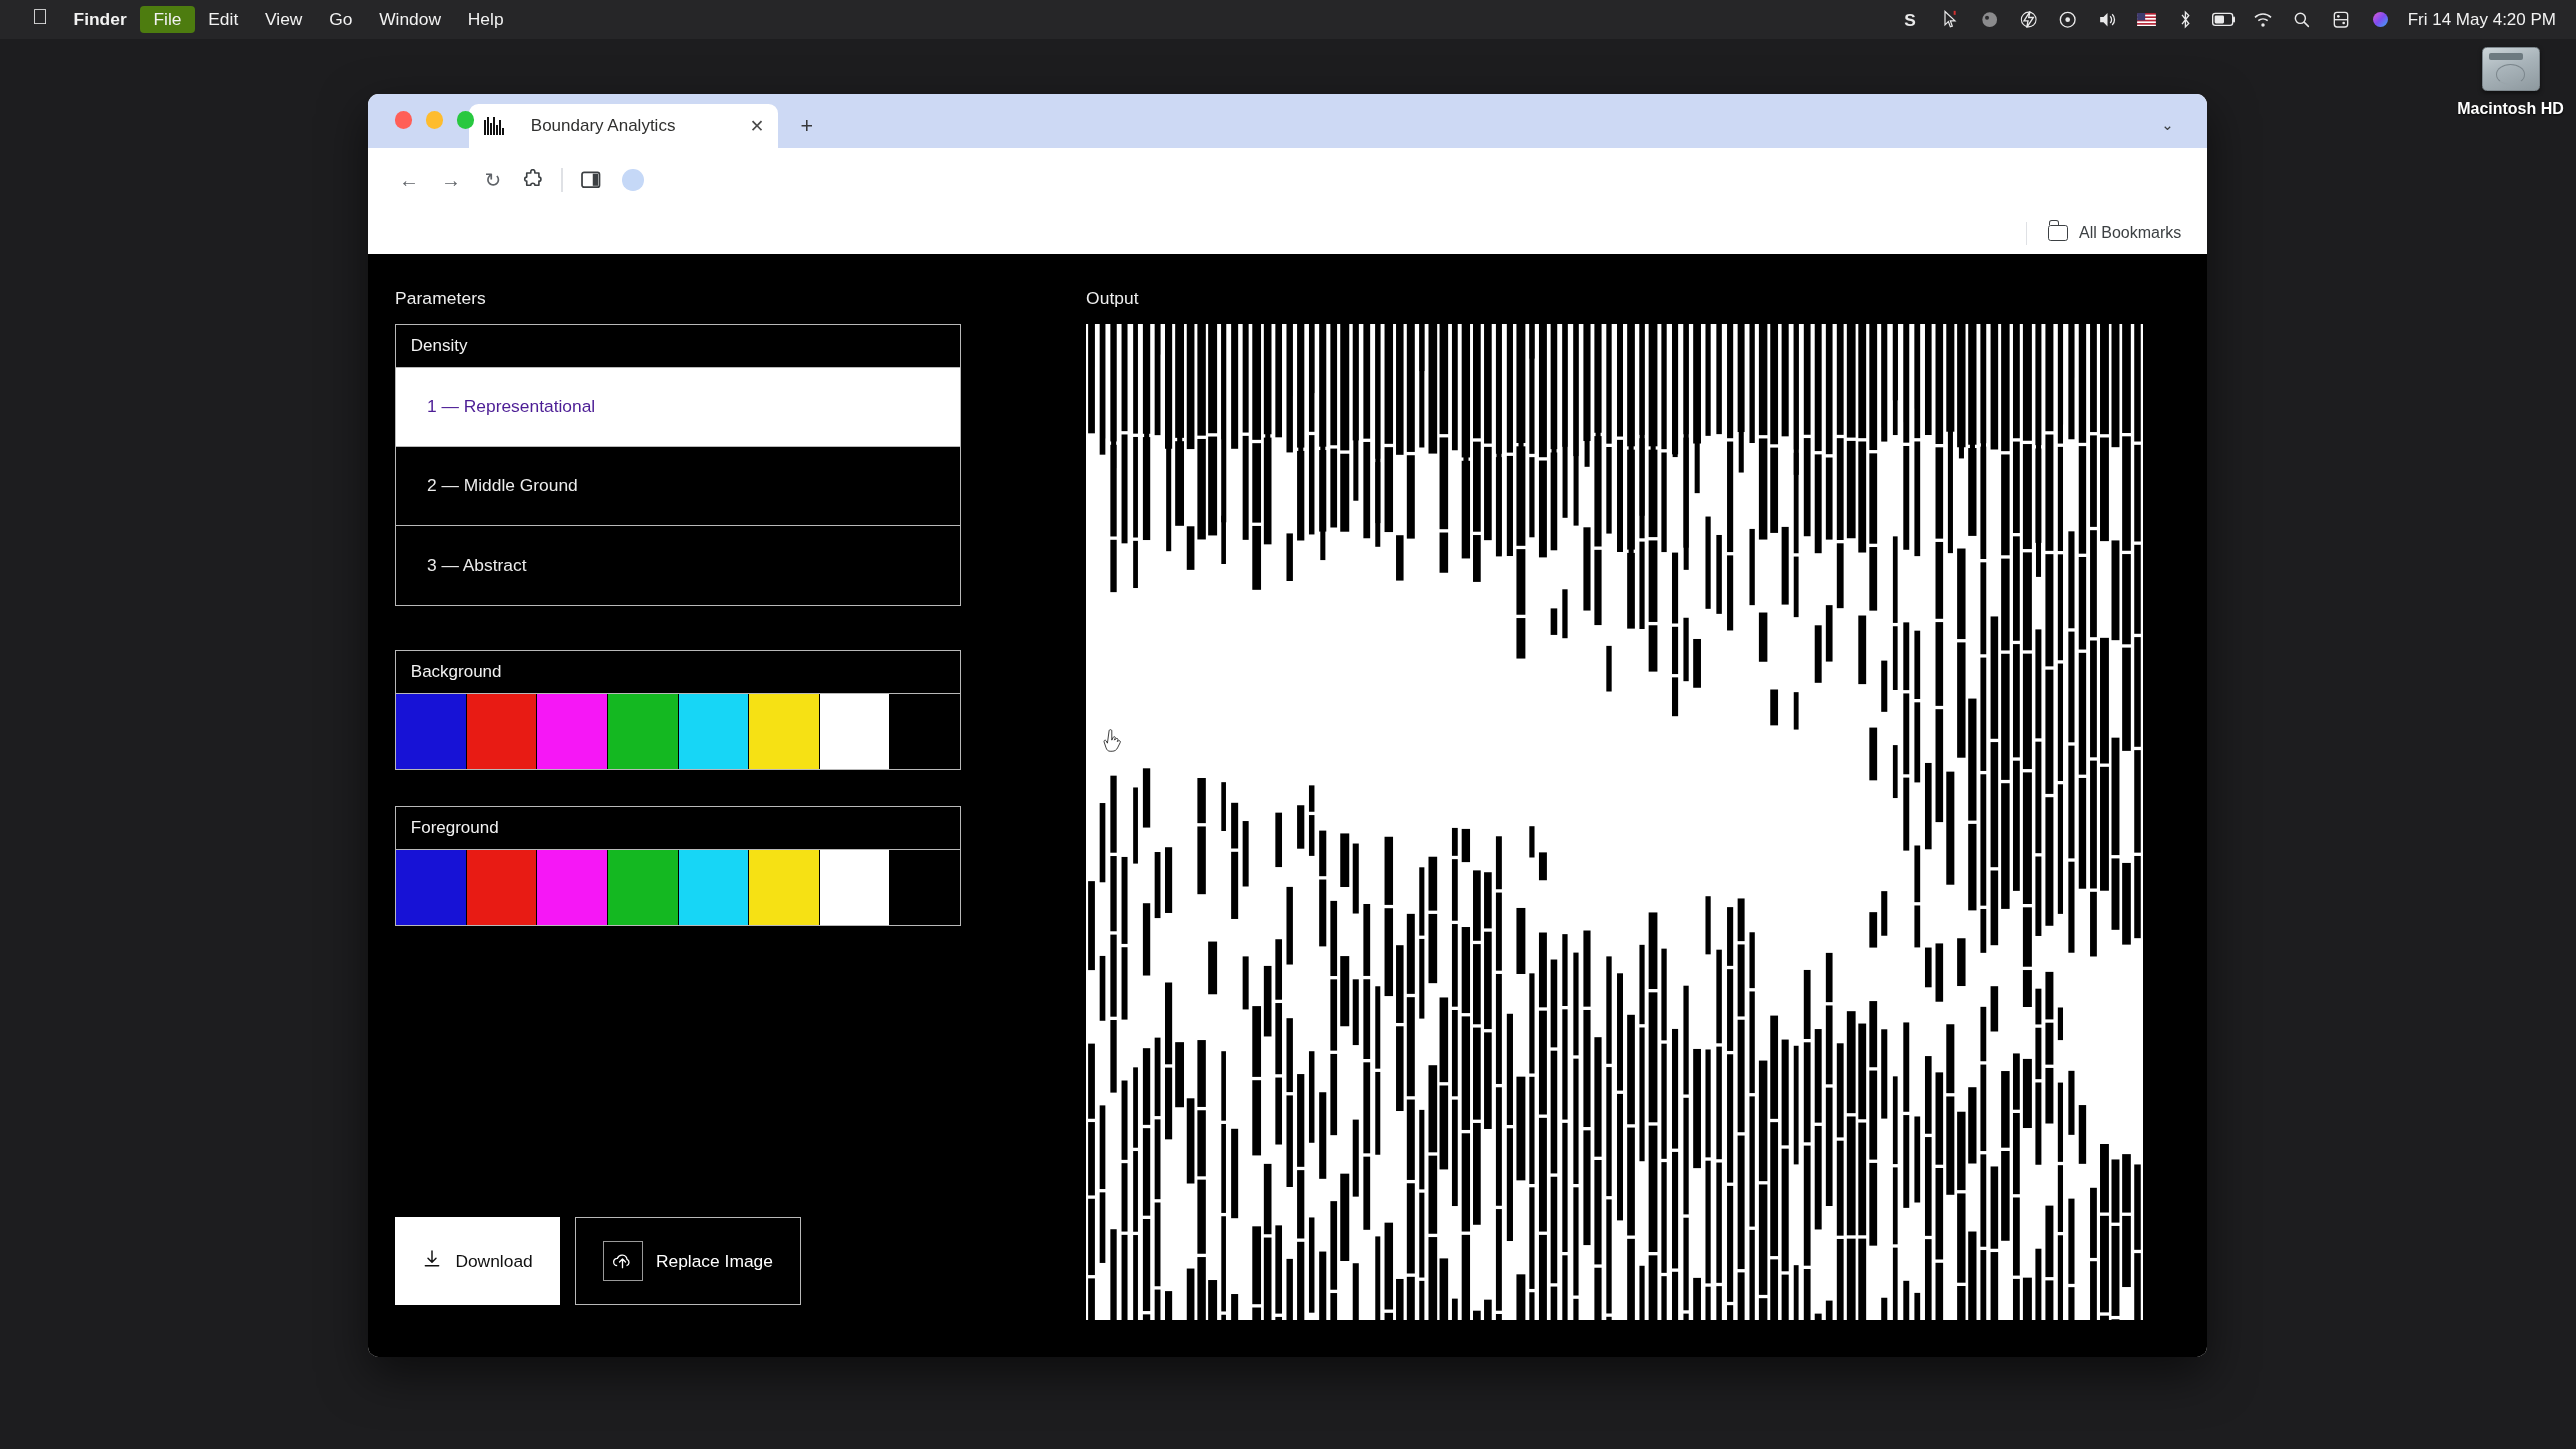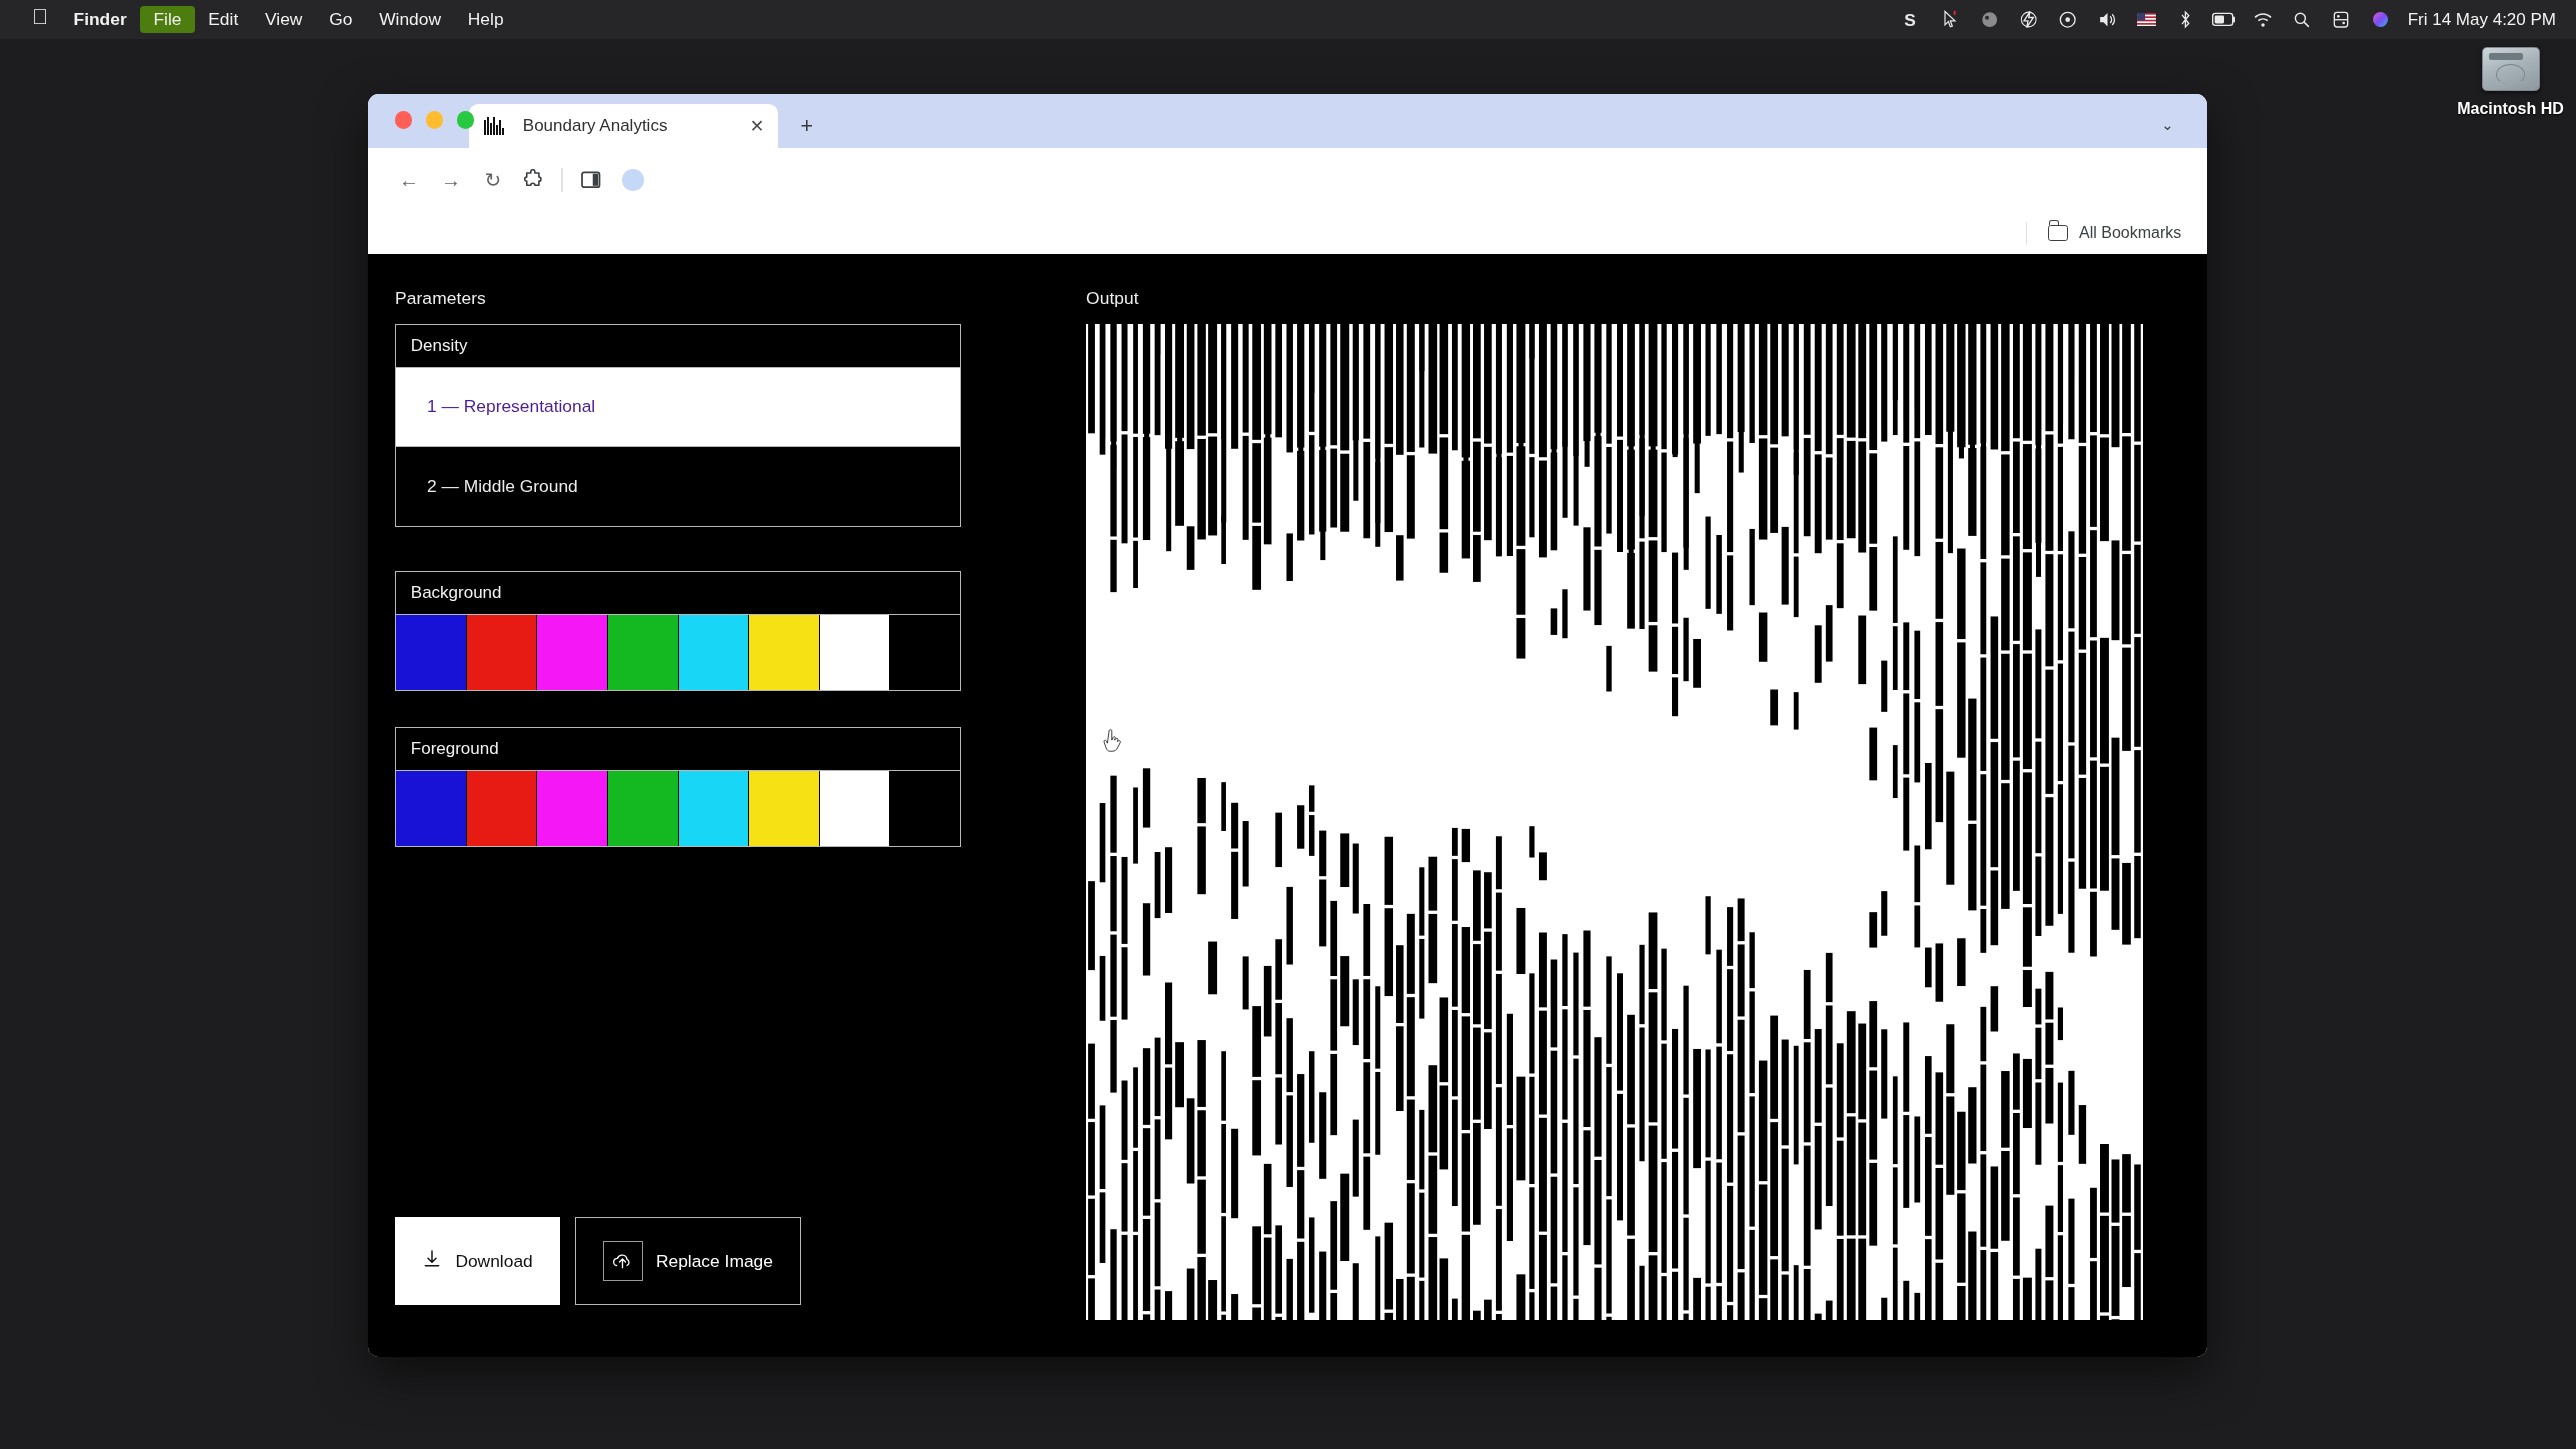--- a/index.html
+++ b/index.html
@@ -54,21 +54,21 @@
   }
   
   #tabstrip{height:54px;background:#cdd9f4;position:relative;display:flex;align-items:flex-end;}
   .traffic{position:absolute;left:27px;top:17.4px;display:flex;gap:13.4px;}
   .light{width:17.4px;height:17.4px;border-radius:50%;}
   .l-red{background:#ff5f57;}
   .l-yellow{background:#febc2e;}
   .l-green{background:#28c840;}
   .tab{
     margin-left:101px;width:309px;height:44px;background:#fff;border-radius:9.4px 9.4px 0 0;
-    display:flex;align-items:center;padding:0 9.4px 0 14.8px;box-sizing:border-box;gap:19px;
+    display:flex;align-items:center;padding:0 9.4px 0 14.8px;box-sizing:border-box;gap:27px;
   }
   .favicon{width:20px;height:17.4px;display:flex;align-items:flex-end;gap:1.3px;}
   .favicon i{display:block;background:#111;width:2px;}
   .tab-title{font-size:17px;color:#30302f;white-space:nowrap;overflow:hidden;flex:1;}
   .tab-close{width:23px;height:23px;display:flex;align-items:center;justify-content:center;color:#4a4a4a;font-size:17.4px;}
   .newtab{width:36px;height:36px;margin:0 0 4px 10.7px;display:flex;align-items:center;justify-content:center;font-size:21.5px;color:#37383a;}
   .tab-menu{position:absolute;right:24px;top:14.8px;width:31px;height:31px;border-radius:50%;
     display:flex;align-items:center;justify-content:center;color:#3c4043;font-size:14.8px;}
 
   
@@ -302,20 +302,23 @@
       <div id="left-pane">
         <div class="pane-label">Parameters</div>
 
         <div class="card" id="dens-card">
           <div class="card-head">Density</div>
           <div class="opt selected">
             <span>1 — Representational</span>
           </div>
           <div class="opt">
             <span>2 — Middle Ground</span>
+          </div>
+          <div class="opt">
+            <span>3 — Abstract</span>
           </div>
         </div>
 
         <div class="card" id="bg-card">
           <div class="card-head">Background</div>
           <div class="swatches" id="bg-swatches">
               <div class="sw" style="background: rgb(23, 18, 214);"></div>
               <div class="sw" style="background: rgb(232, 27, 20);"></div>
               <div class="sw" style="background: rgb(246, 23, 246);"></div>
               <div class="sw" style="background: rgb(20, 184, 33);"></div>

